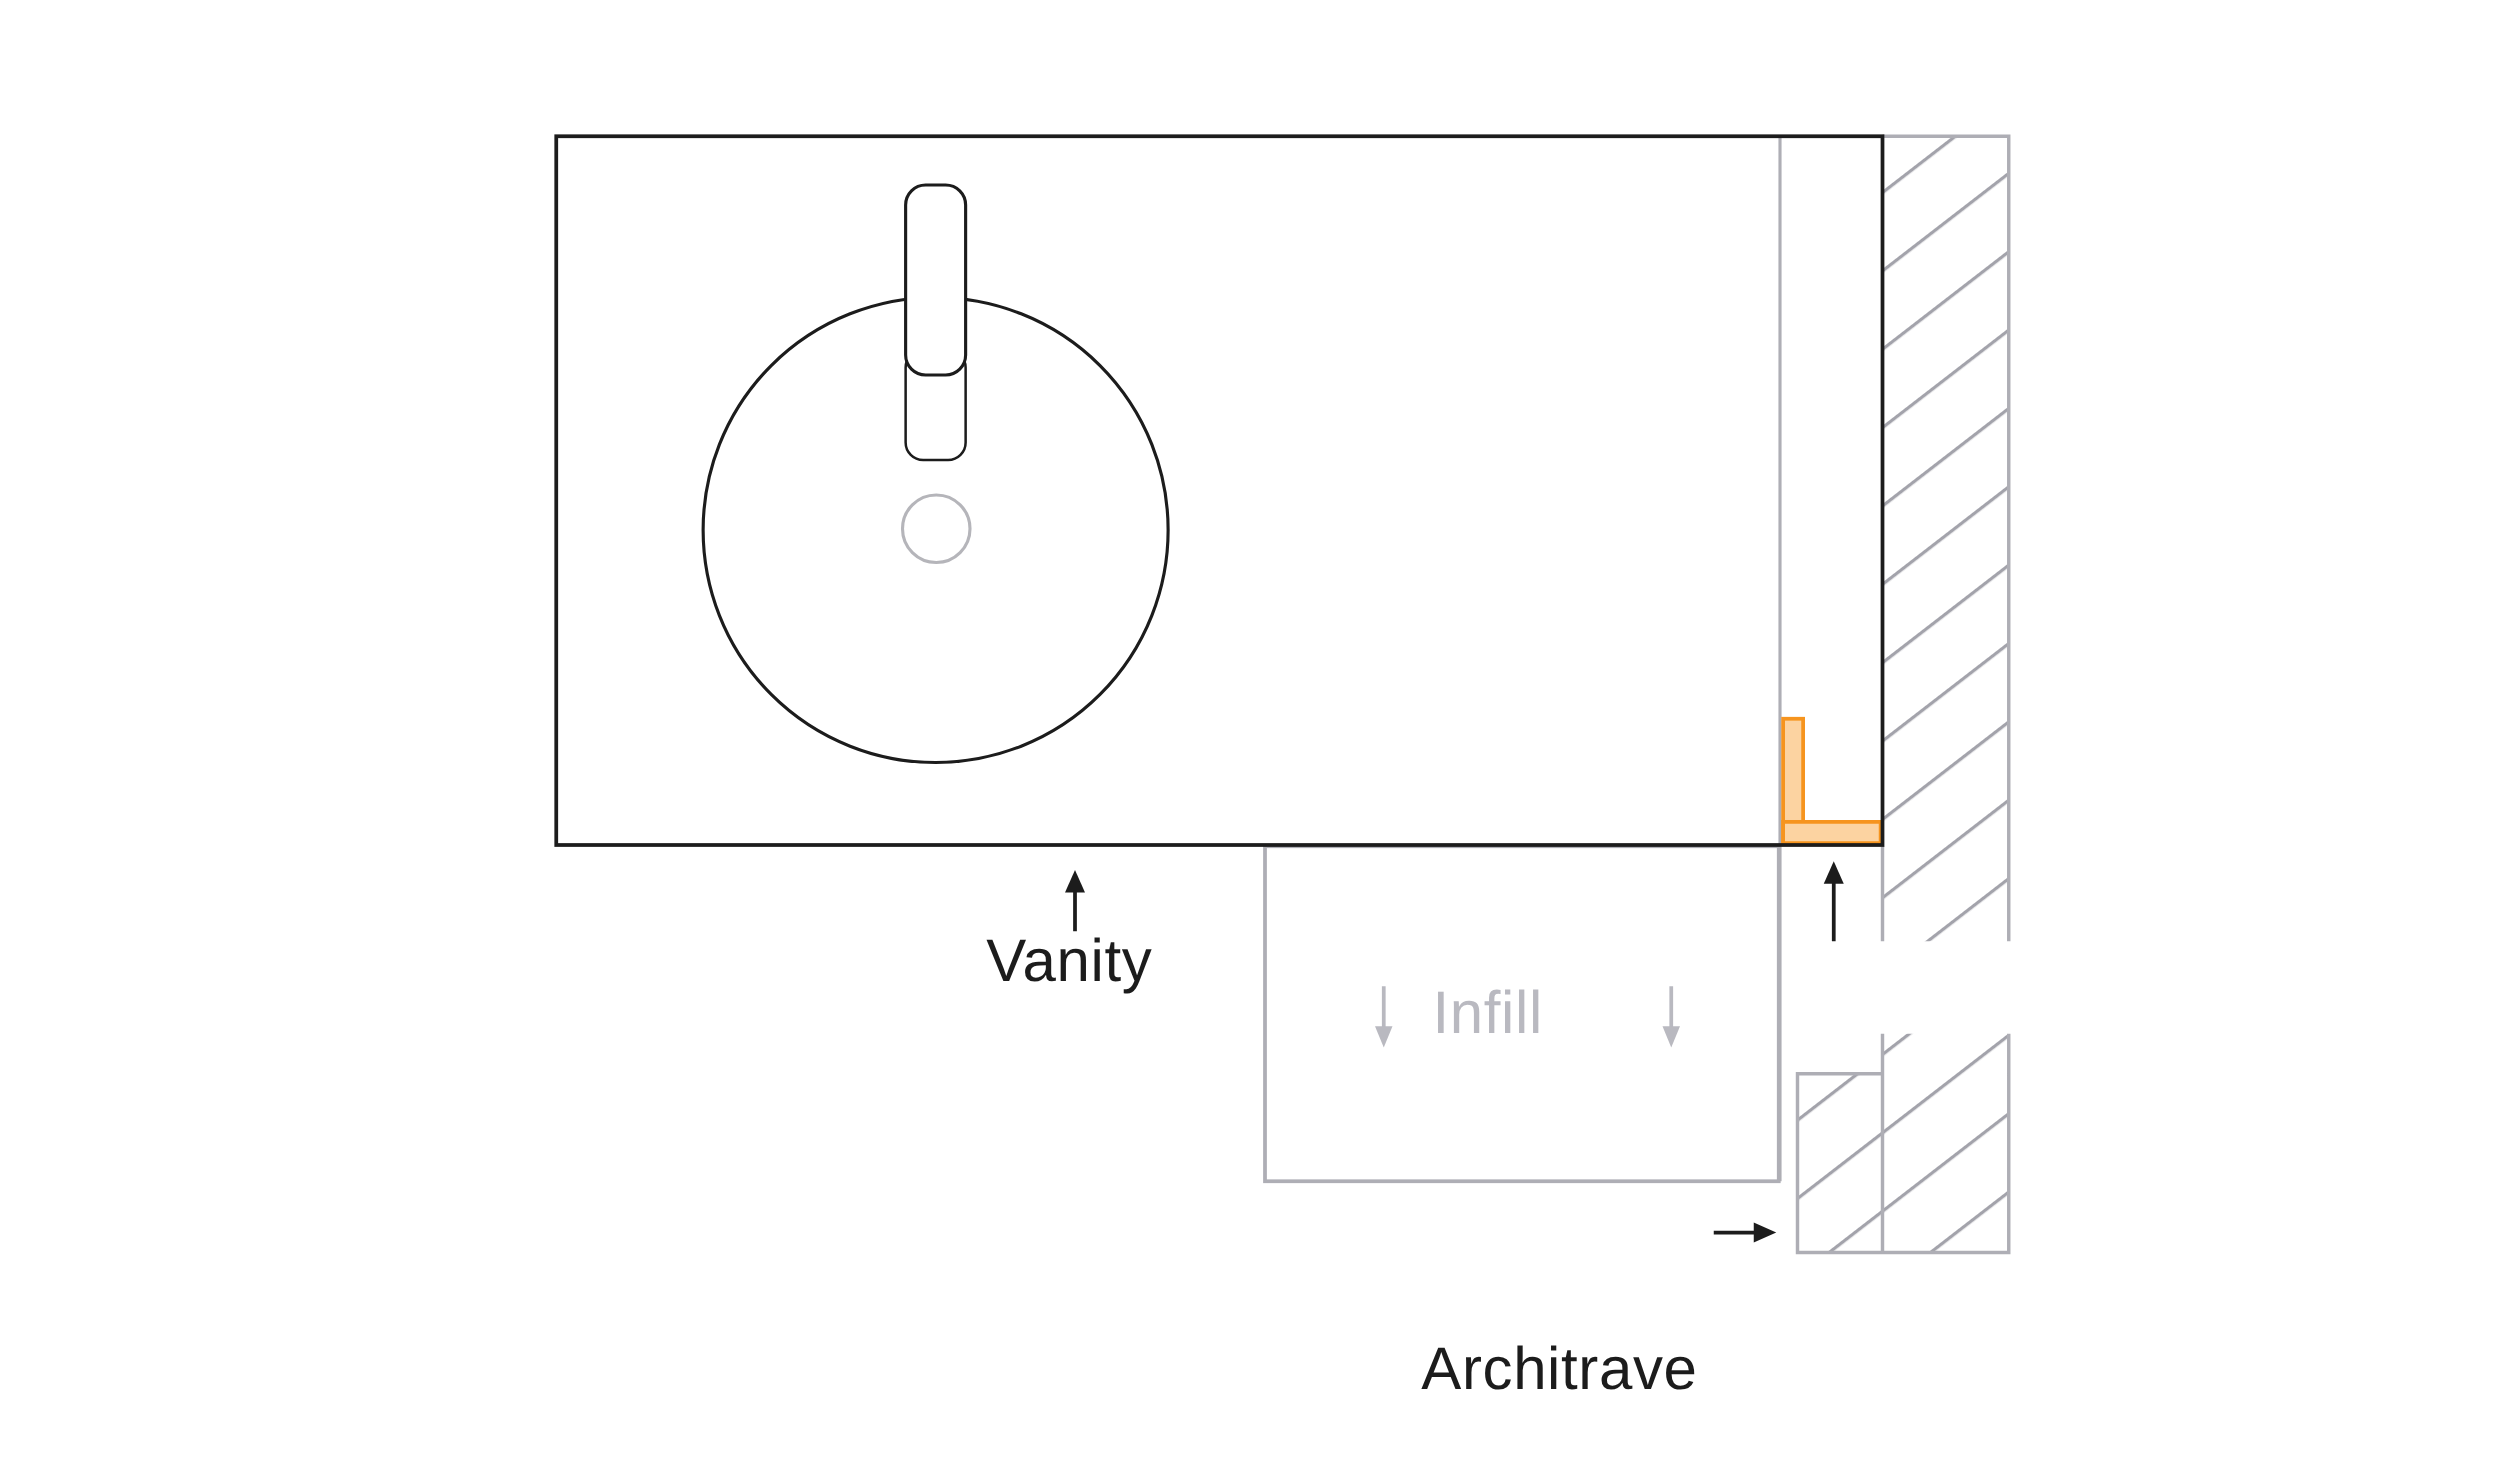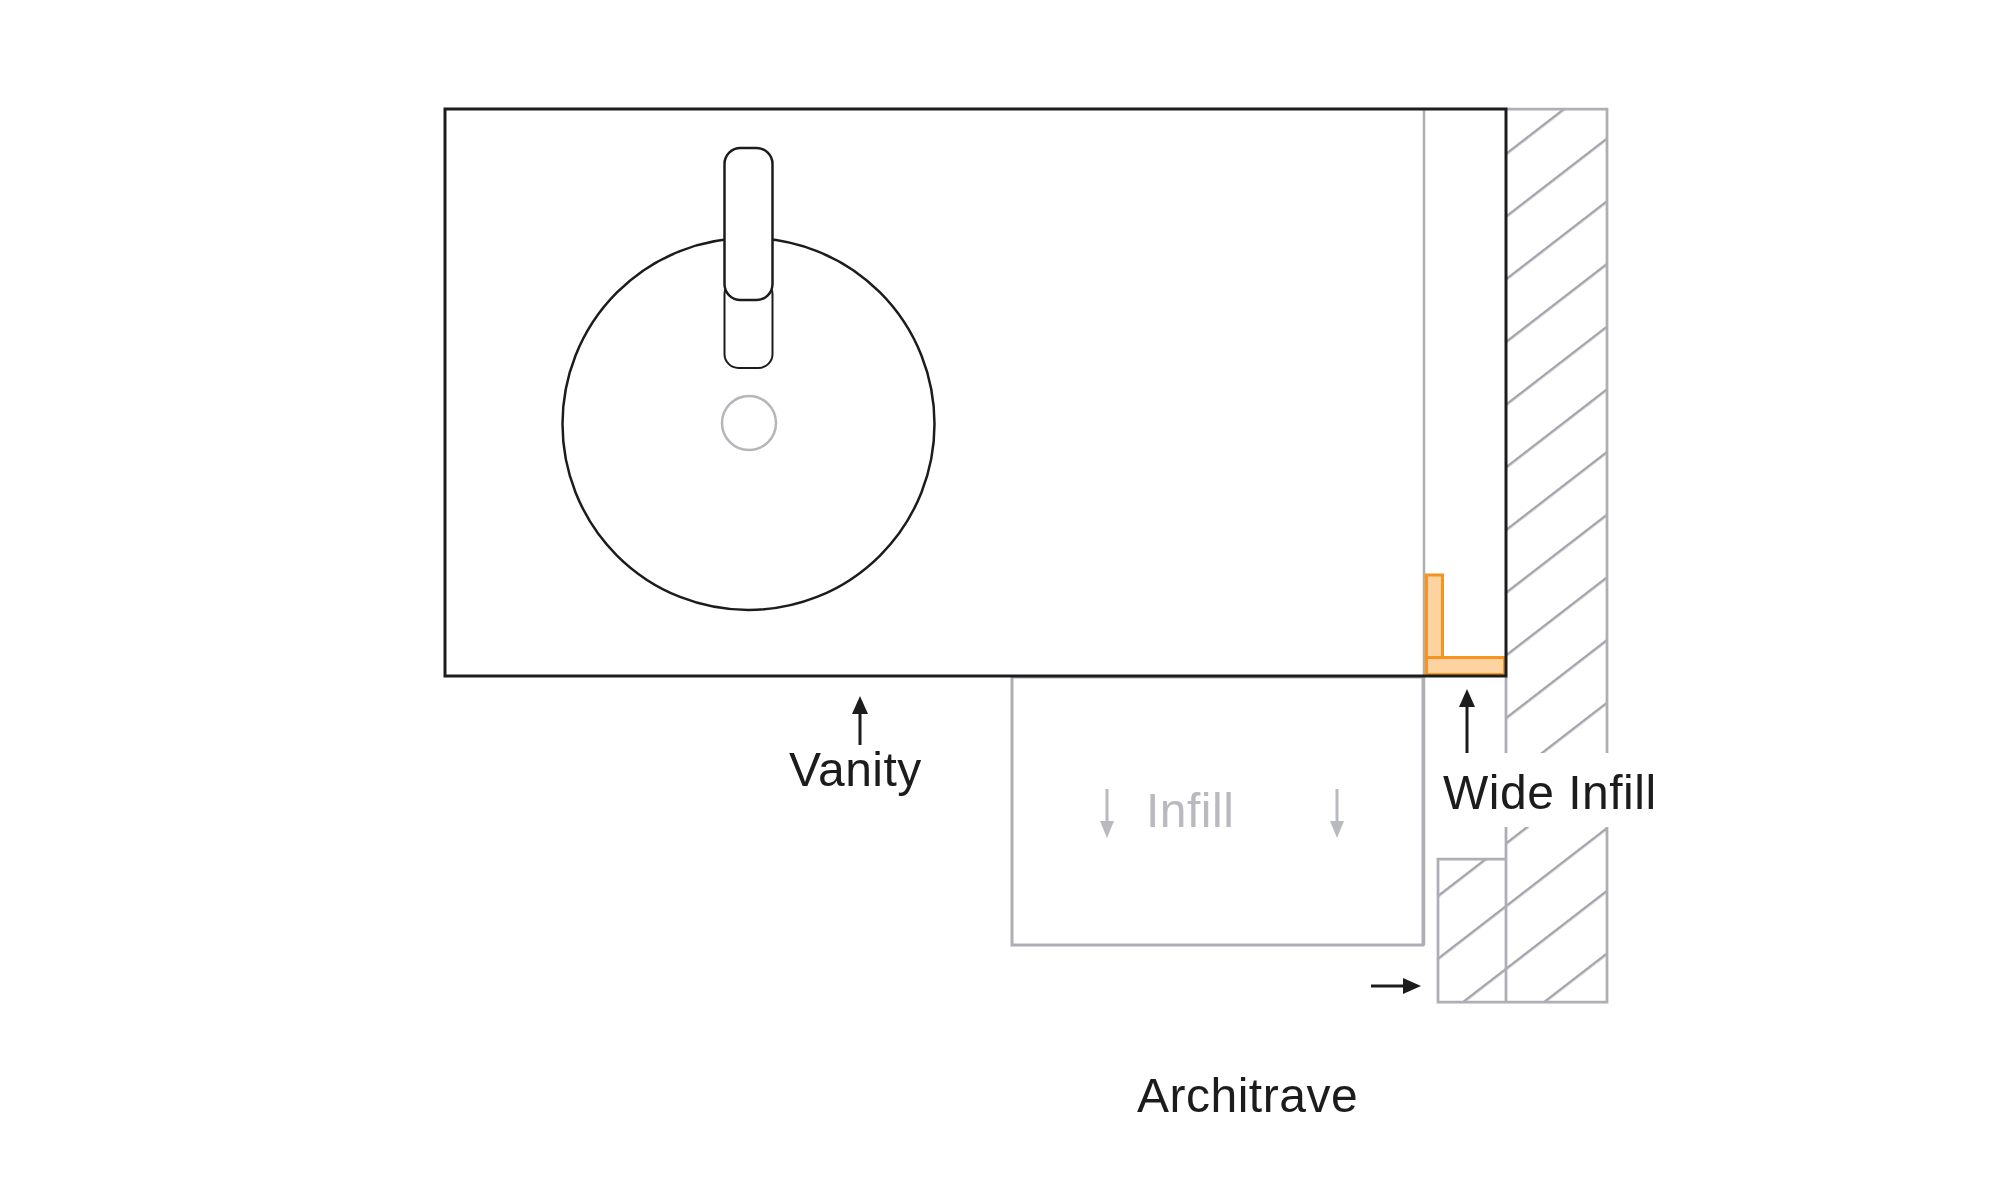--- a/index.html
+++ b/index.html
@@ -100,21 +100,20 @@
     <g>
       <line class="arrow-gray" x1="1337" y1="789" x2="1337" y2="823"></line>
       <polygon class="arrowhead-gray" points="1337,838 1330,821 1344,821"></polygon>
     </g>
   </svg>
 
   <div class="label" style="left:789px;top:746px;">Vanity</div>
 
   <div class="label gray" style="left:1146px;top:787px;">Infill</div>
 
-  <div class="label" style="left:1443px;top:769px;">Wide Infill</div>
 
   <div class="label multiline" style="left:1137px;top:956px;">
     <div>Architrave</div>
     
     
   </div>
 
 </div>
 
 </body></html>

